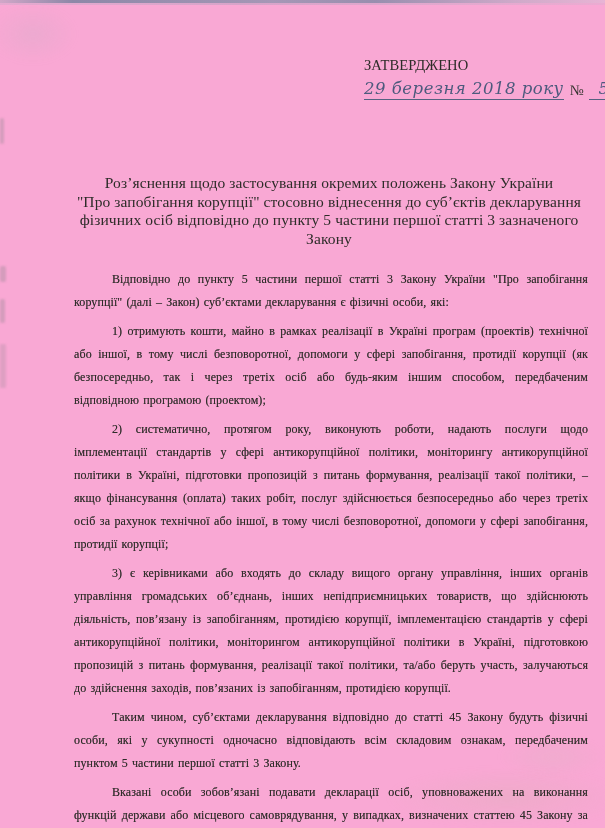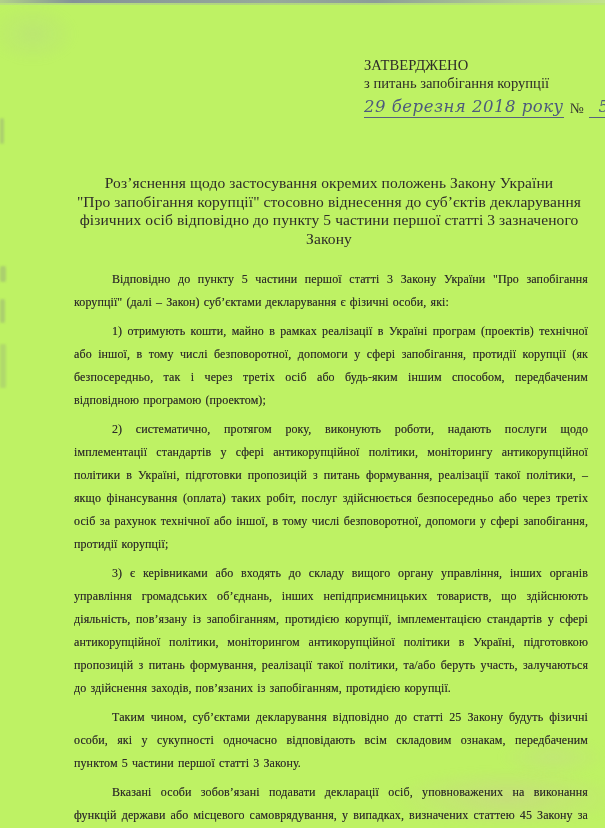--- a/index.html
+++ b/index.html
@@ -1,19 +1,19 @@
 <!DOCTYPE html>
 <html lang="uk"><head>
 <meta charset="utf-8">
 <style>
   html,body{margin:0;padding:0;background:#e9e9e9;}
   .page{
     position:relative;
     width:605px;height:828px;
-    background:#bef264;
+    background:#f9a8d4;
     overflow:hidden;
     font-family:"Liberation Serif","DejaVu Serif",serif;
     color:#2e2c29;
   }
   
   .scan-edge-top{
     position:absolute;top:0;left:0;right:0;height:3px;
     background:linear-gradient(to right,
       rgba(160,165,185,.45) 0%,
       rgba(122,130,160,.85) 12%,
@@ -95,36 +95,35 @@
   <div class="smudge smudge-corner"></div>
   <div class="edge-mark m1"></div>
   <div class="edge-mark m2"></div>
   <div class="edge-mark m3"></div>
   <div class="edge-mark m4"></div>
   <div class="smudge smudge-br"></div>
   <div class="smudge smudge-br2"></div>
 
   <div class="approval">
     <div class="line">ЗАТВЕРДЖЕНО</div>
-    <div class="line">з питань запобігання корупції</div>
     <div class="date-row">
       <span class="hw hw-underline">29 березня 2018 року</span>
       <span class="numsign">№</span>
       <span class="hw hw-underline num">549</span>
     </div>
   </div>
 
   <div class="content">
     <h1 class="title">
       <span class="tline">Роз’яснення щодо застосування окремих положень Закону України</span>
       <span class="tline">"Про запобігання корупції" стосовно віднесення до суб’єктів декларування</span>
       <span class="tline">фізичних осіб відповідно до пункту 5 частини першої статті 3 зазначеного</span>
       <span class="tline">Закону</span>
     </h1>
     <p>Відповідно до пункту 5 частини першої статті 3 Закону України "Про запобігання корупції" (далі – Закон) суб’єктами декларування є фізичні особи, які:</p>
     <p>1) отримують кошти, майно в рамках реалізації в Україні програм (проектів) технічної або іншої, в тому числі безповоротної, допомоги у сфері запобігання, протидії корупції (як безпосередньо, так і через третіх осіб або будь-яким іншим способом, передбаченим відповідною програмою (проектом);</p>
     <p>2) систематично, протягом року, виконують роботи, надають послуги щодо імплементації стандартів у сфері антикорупційної політики, моніторингу антикорупційної політики в Україні, підготовки пропозицій з питань формування, реалізації такої політики, – якщо фінансування (оплата) таких робіт, послуг здійснюється безпосередньо або через третіх осіб за рахунок технічної або іншої, в тому числі безповоротної, допомоги у сфері запобігання, протидії корупції;</p>
     <p>3) є керівниками або входять до складу вищого органу управління, інших органів управління громадських об’єднань, інших непідприємницьких товариств, що здійснюють діяльність, пов’язану із запобіганням, протидією корупції, імплементацією стандартів у сфері антикорупційної політики, моніторингом антикорупційної політики в Україні, підготовкою пропозицій з питань формування, реалізації такої політики, та/або беруть участь, залучаються до здійснення заходів, пов’язаних із запобіганням, протидією корупції.</p>
-    <p>Таким чином, суб’єктами декларування відповідно до статті 25 Закону будуть фізичні особи, які у сукупності одночасно відповідають всім складовим ознакам, передбаченим пунктом 5 частини першої статті 3 Закону.</p>
+    <p>Таким чином, суб’єктами декларування відповідно до статті 45 Закону будуть фізичні особи, які у сукупності одночасно відповідають всім складовим ознакам, передбаченим пунктом 5 частини першої статті 3 Закону.</p>
     <p>Вказані особи зобов’язані подавати декларації осіб, уповноважених на виконання функцій держави або місцевого самоврядування, у випадках, визначених статтею 45 Закону за формою, що визначається Національним агентством.</p>
   </div>
 
 </div>
 
 </body></html>

